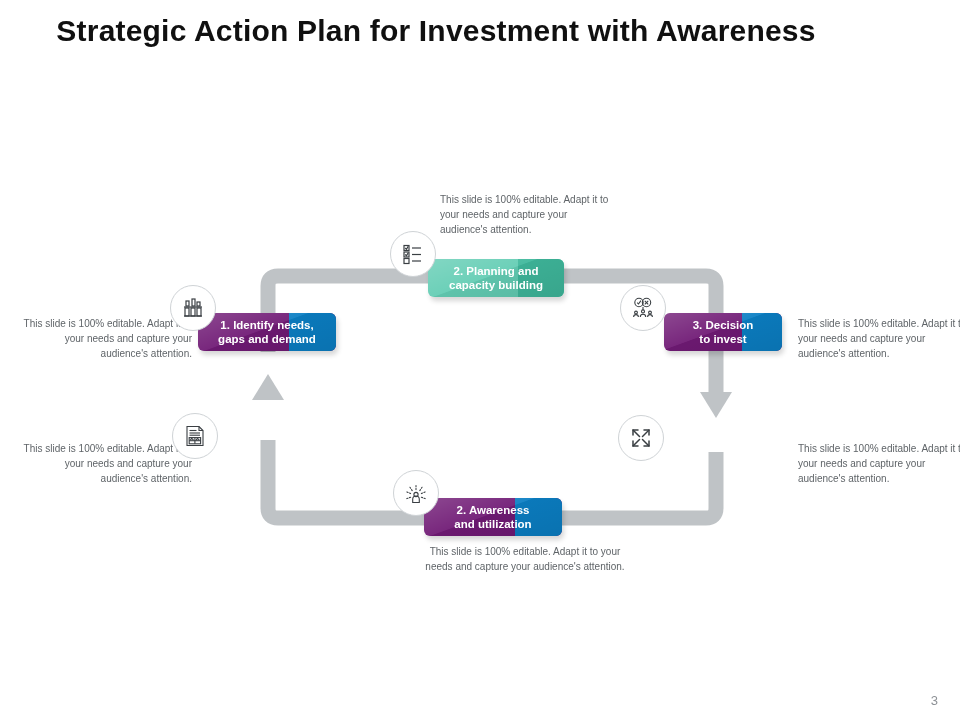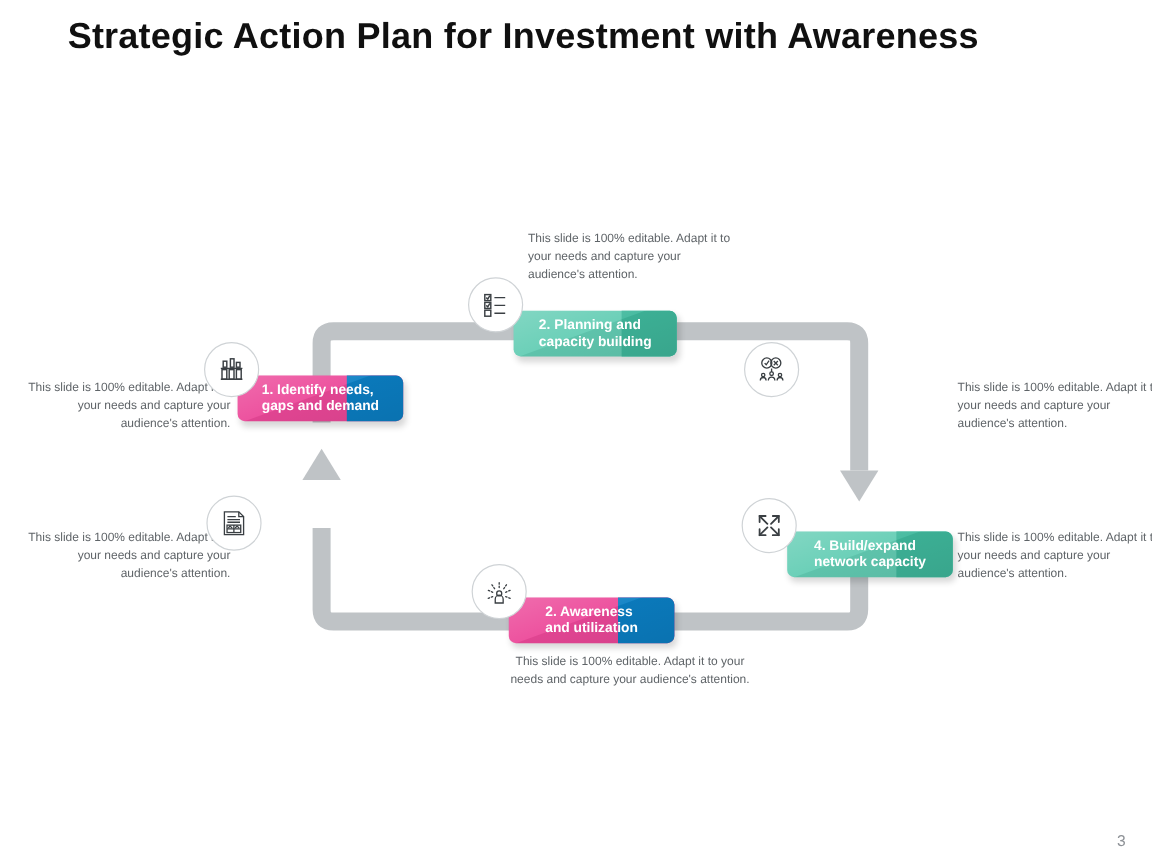--- a/index.html
+++ b/index.html
@@ -18,37 +18,37 @@
   }
 
   
   #flow{position:absolute;left:0;top:0;width:960px;height:720px;}
 
   
   .ribbon{
     position:absolute;height:38px;
     display:flex;align-items:center;justify-content:center;
     color:#ffffff;font-size:11.5px;font-weight:bold;line-height:1.25;
-    text-align:left;border-radius:6px;
+    text-align:center;border-radius:6px;
     box-shadow:2px 4px 5px rgba(0,0,0,0.16);
     padding:0 10px;box-sizing:border-box;
   }
   .ribbon .lbl{position:relative;z-index:3;white-space:pre-line;}
   .ribbon:before{
     
     content:"";position:absolute;right:0;top:0;height:100%;width:34%;
     border-radius:0 6px 6px 0;z-index:1;
   }
   .ribbon:after{
     
     content:"";position:absolute;left:0;top:0;width:100%;height:100%;
     border-radius:6px;z-index:2;
     background:linear-gradient(160deg,rgba(255,255,255,.20) 0%,rgba(255,255,255,.06) 45%,rgba(0,0,0,.05) 46%,rgba(0,0,0,.10) 100%);
   }
-  .ribbon.blue{background:#ec4899;}
+  .ribbon.blue{background:#701a75;}
   .ribbon.blue:before{background:#0b7fc4;}
   .ribbon.teal{background:#63cdb4;}
   .ribbon.teal:before{background:#3fb89c;}
 
   
   .iconc{
     position:absolute;width:44px;height:44px;border-radius:50%;
     background:#ffffff;border:1.3px solid #cfd3d6;
     display:flex;align-items:center;justify-content:center;
     z-index:6;
@@ -122,42 +122,42 @@
       <rect x="3" y="10" width="5" height="5"></rect>
         <polyline points="4.2,12.5 5.5,13.7 7.2,10.8"></polyline>
       <rect x="3" y="16.5" width="5" height="5"></rect>
       <line x1="11" y1="6" x2="20" y2="6"></line>
         <line x1="11" y1="12.5" x2="20" y2="12.5"></line>
         <line x1="11" y1="19" x2="20" y2="19"></line>
     </svg>
   </div>
   <div class="cap l" style="left:440px;top:192px;">This slide is 100% editable.  Adapt it to your needs and capture your audience's attention.</div>
 
+  <div class="ribbon blue" style="left:664px;top:313px;width:118px;">
+    <span class="lbl">3. Decision
+to invest</span>
+  </div>
   <div class="iconc" style="left:620px;top:285px;">
     <svg width="24" height="24" viewBox="0 0 24 24" stroke="#3a3f43" stroke-width="1.1" fill="none">
       <circle cx="8" cy="6.5" r="4.2"></circle>
         <circle cx="15.5" cy="6.5" r="4.2"></circle>
       <polyline points="6.2,6.6 7.5,8 9.9,4.6"></polyline>
       <line x1="13.8" y1="4.9" x2="17.2" y2="8.3"></line>
         <line x1="17.2" y1="4.9" x2="13.8" y2="8.3"></line>
       <line x1="12" y1="11" x2="12" y2="14"></line>
       <circle cx="12" cy="15.4" r="1.5"></circle>
       <path d="M9.3,21 a2.7,2.7 0 0 1 5.4,0"></path>
       <circle cx="5" cy="16.5" r="1.4"></circle>
         <path d="M2.6,21 a2.4,2.4 0 0 1 4.8,0"></path>
       <circle cx="19" cy="16.5" r="1.4"></circle>
         <path d="M16.6,21 a2.4,2.4 0 0 1 4.8,0"></path>
     </svg>
   </div>
   <div class="cap l" style="left:798px;top:316px;">This slide is 100% editable.  Adapt it to your needs and capture your audience's attention.</div>
 
-  <div class="ribbon teal" style="left:656px;top:443px;width:138px;">
-    <span class="lbl">4. Build/expand
-network capacity</span>
-  </div>
   <div class="iconc" style="left:618px;top:415px;">
     <svg width="24" height="24" viewBox="0 0 24 24" stroke="#3a3f43" stroke-width="1.5" fill="none" stroke-linecap="round" stroke-linejoin="round">
       <line x1="10.5" y1="10.5" x2="4" y2="4"></line>
         <polyline points="4,9 4,4 9,4"></polyline>
       <line x1="13.5" y1="10.5" x2="20" y2="4"></line>
         <polyline points="15,4 20,4 20,9"></polyline>
       <line x1="10.5" y1="13.5" x2="4" y2="20"></line>
         <polyline points="4,15 4,20 9,20"></polyline>
       <line x1="13.5" y1="13.5" x2="20" y2="20"></line>
         <polyline points="15,20 20,20 20,15"></polyline>

